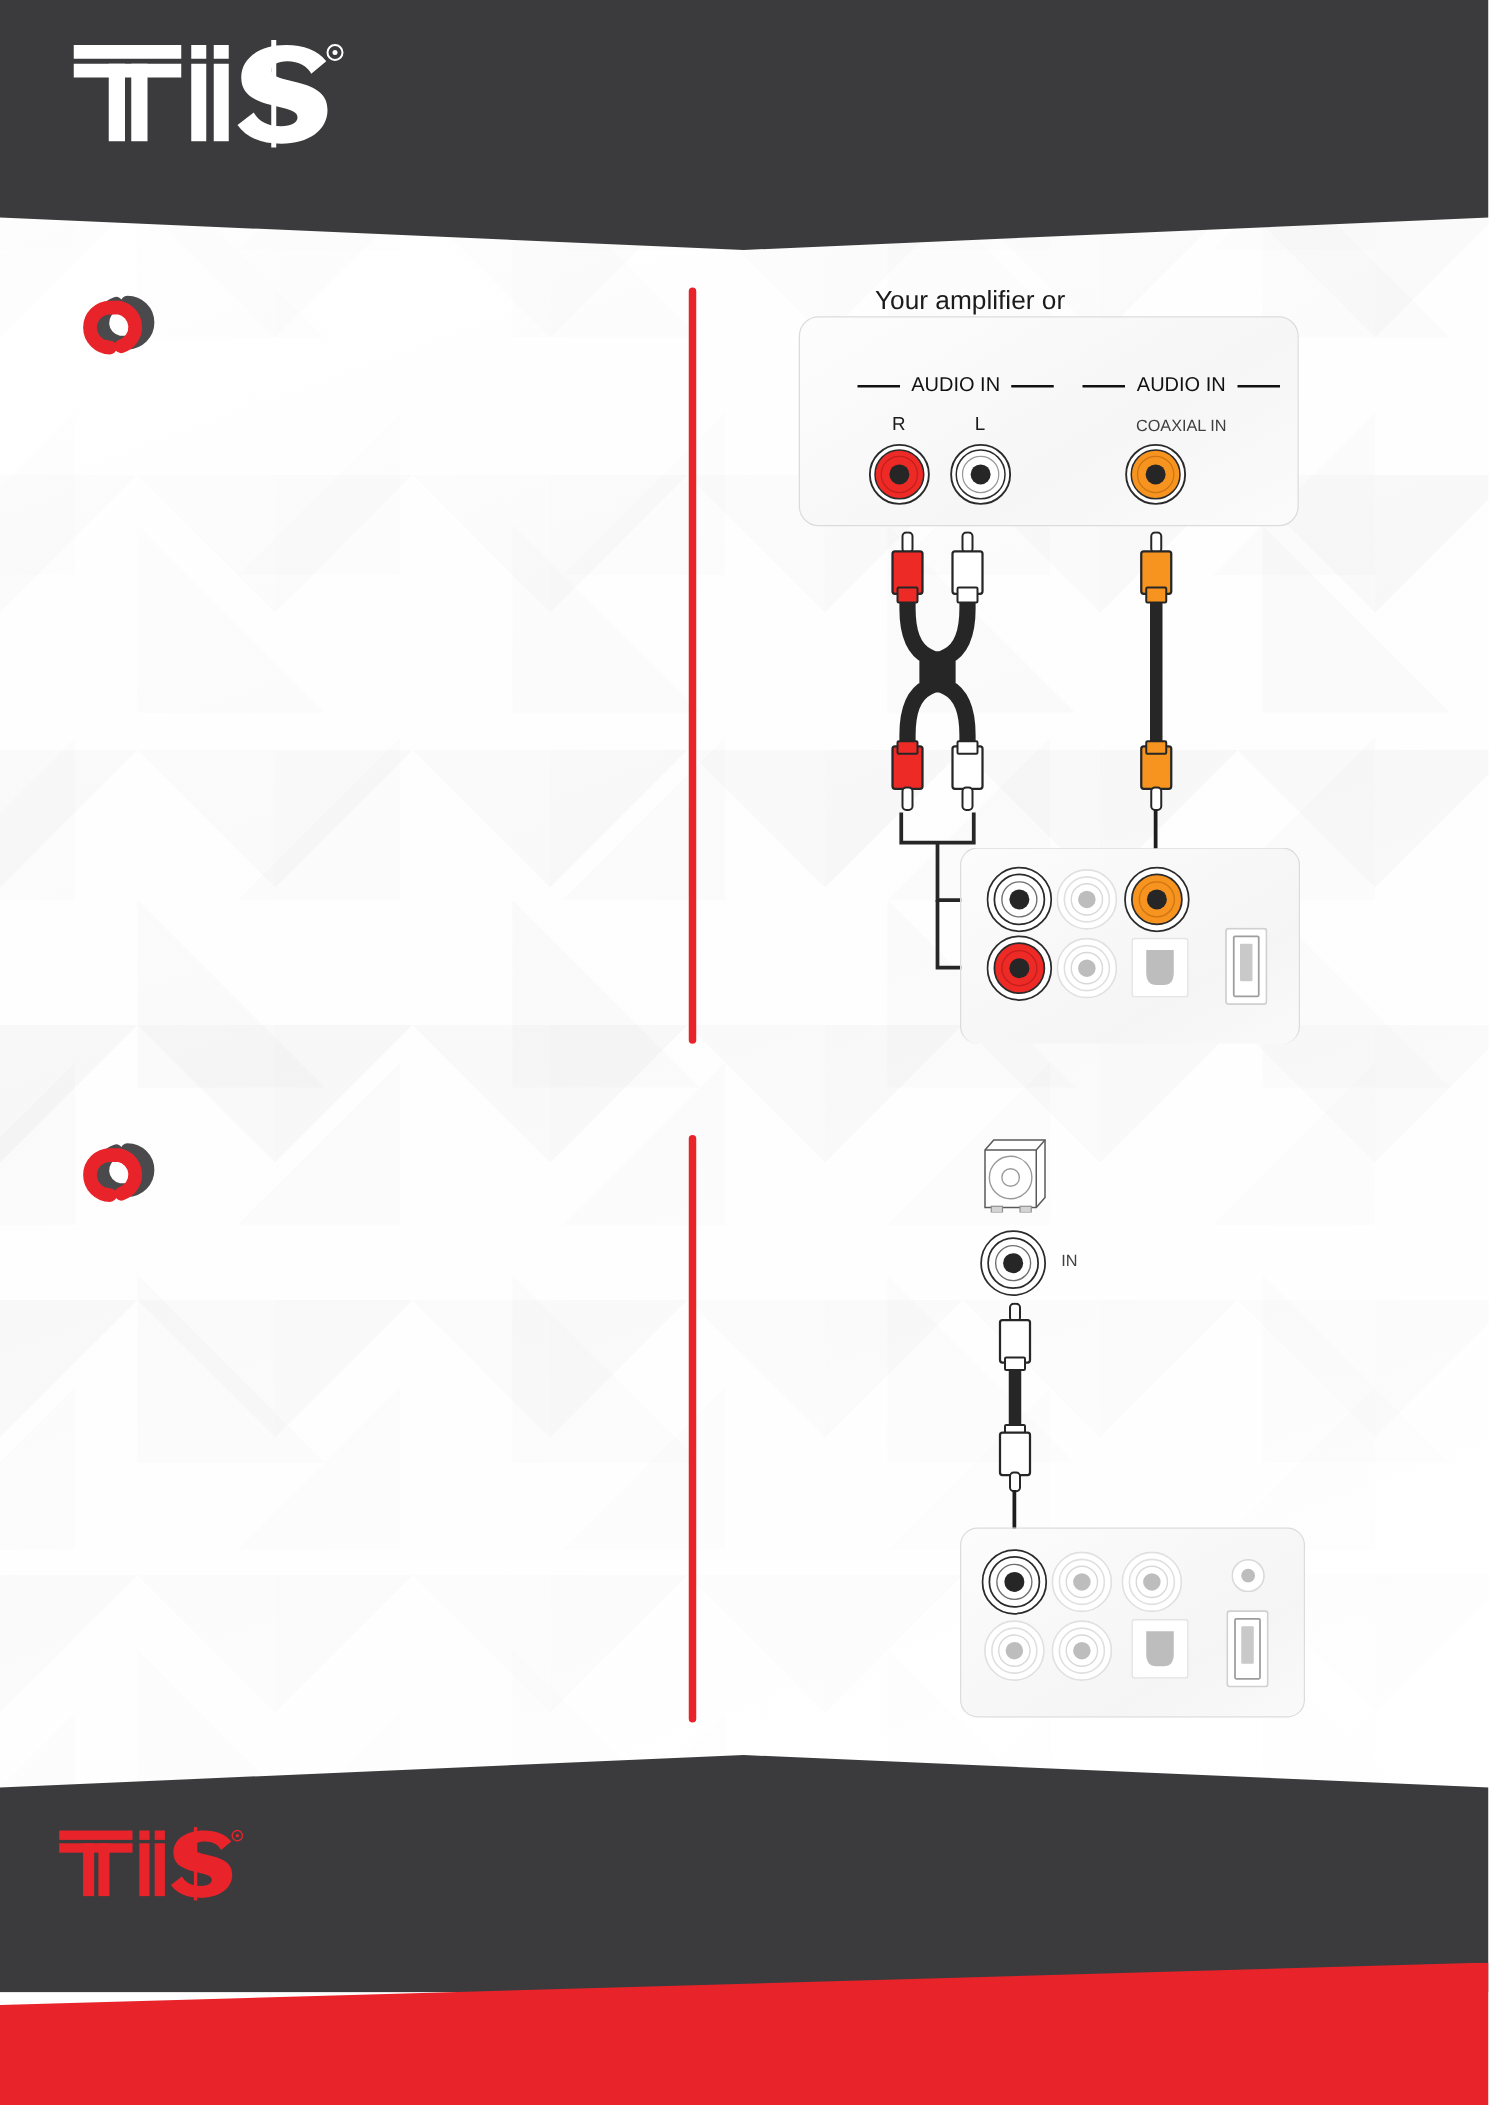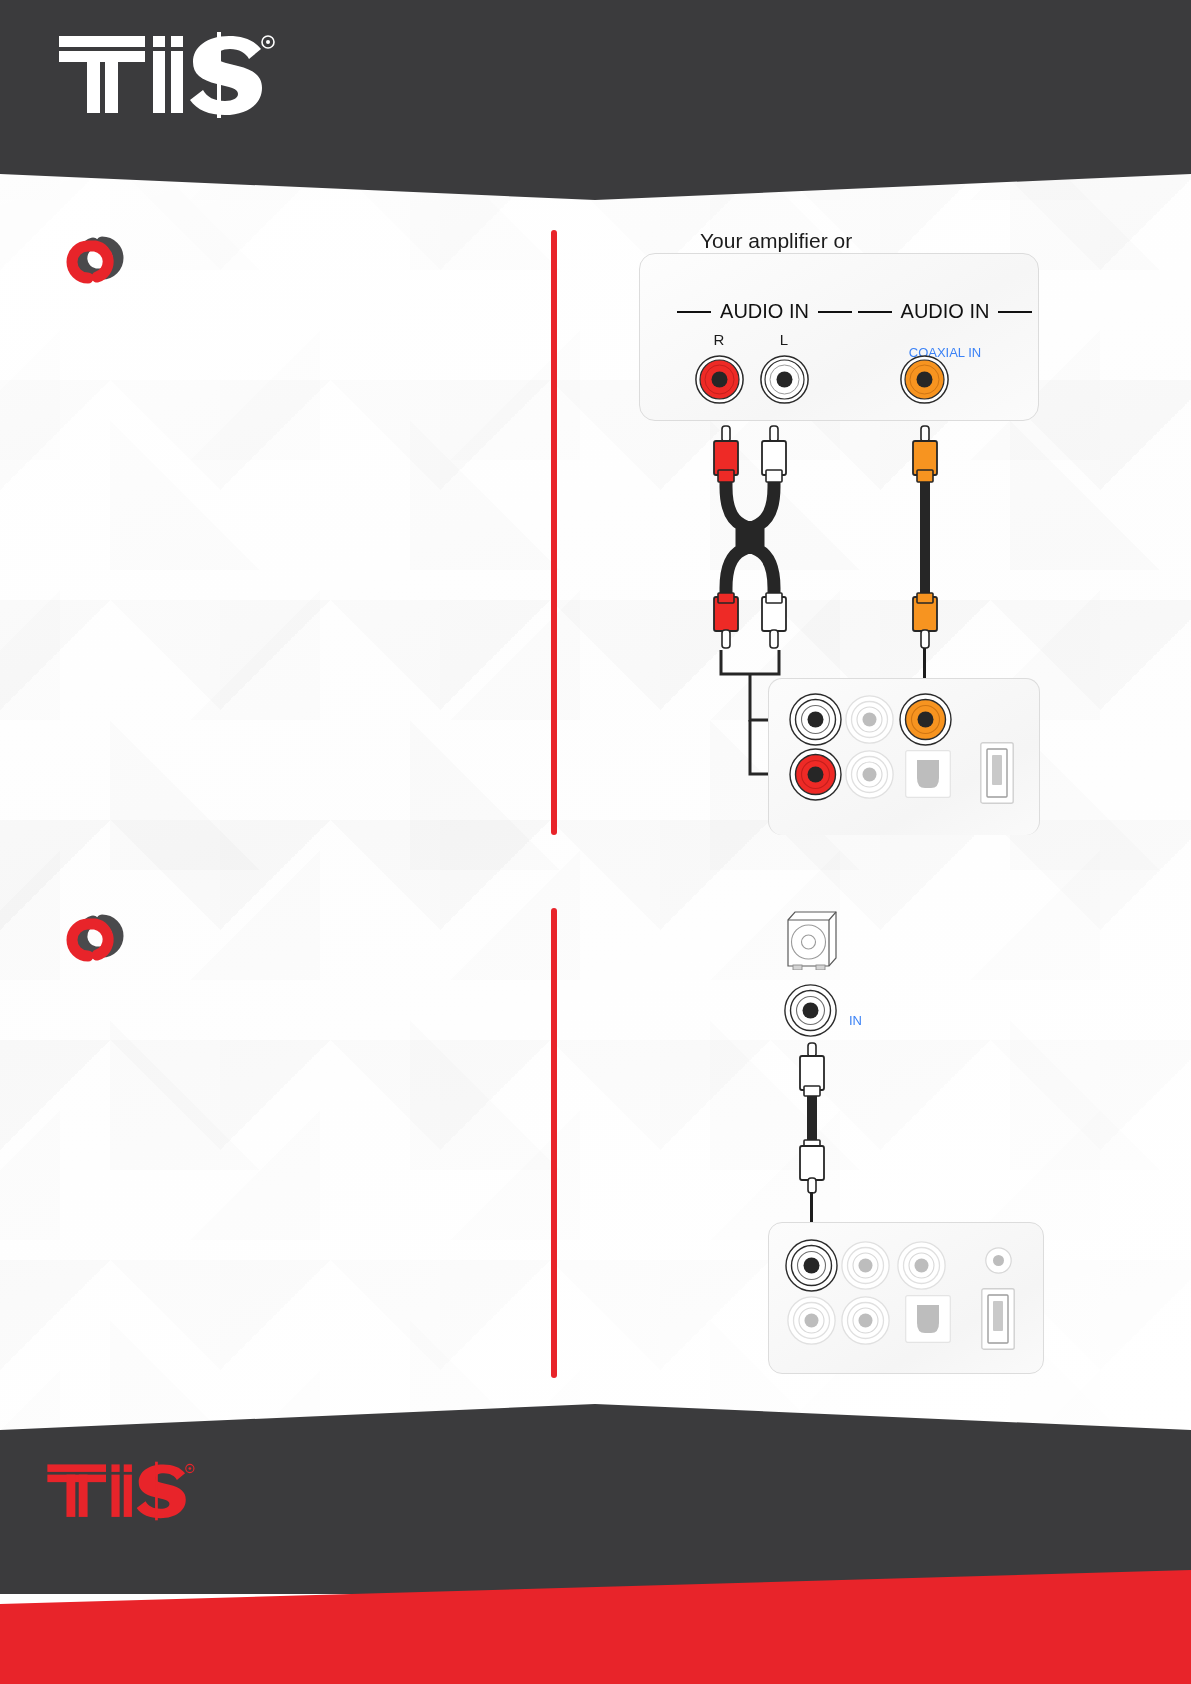--- a/index.html
+++ b/index.html
@@ -88,26 +88,26 @@
     white-space: pre-line;
   }
   .jack-label {
     position: absolute;
     font-size: 14px;
     color: #4a4a4a;
     text-align: center;
     white-space: nowrap;
   }
   .jack-label.dark { color: #1b1b1b; font-size: 15px; }
-  .jack-label.grey { color: #3b82f6; font-size: 13px; margin-top: 12px; }
+  .jack-label.grey { color: #404040; font-size: 13px; }
   .audio-in-row {
     position: absolute;
     display: flex; align-items: center; justify-content: center;
     gap: 9px;
-    font-size: 20px; color: #111;
+    font-size: 16px; color: #111;
     white-space: nowrap;
   }
   .audio-in-row .rule { width: 34px; height: 2px; background: #111; display: block; }
 
   .side-label {
     position: absolute;
     font-size: 15px; line-height: 1.32;
     color: #111; white-space: pre-line;
   }
 

